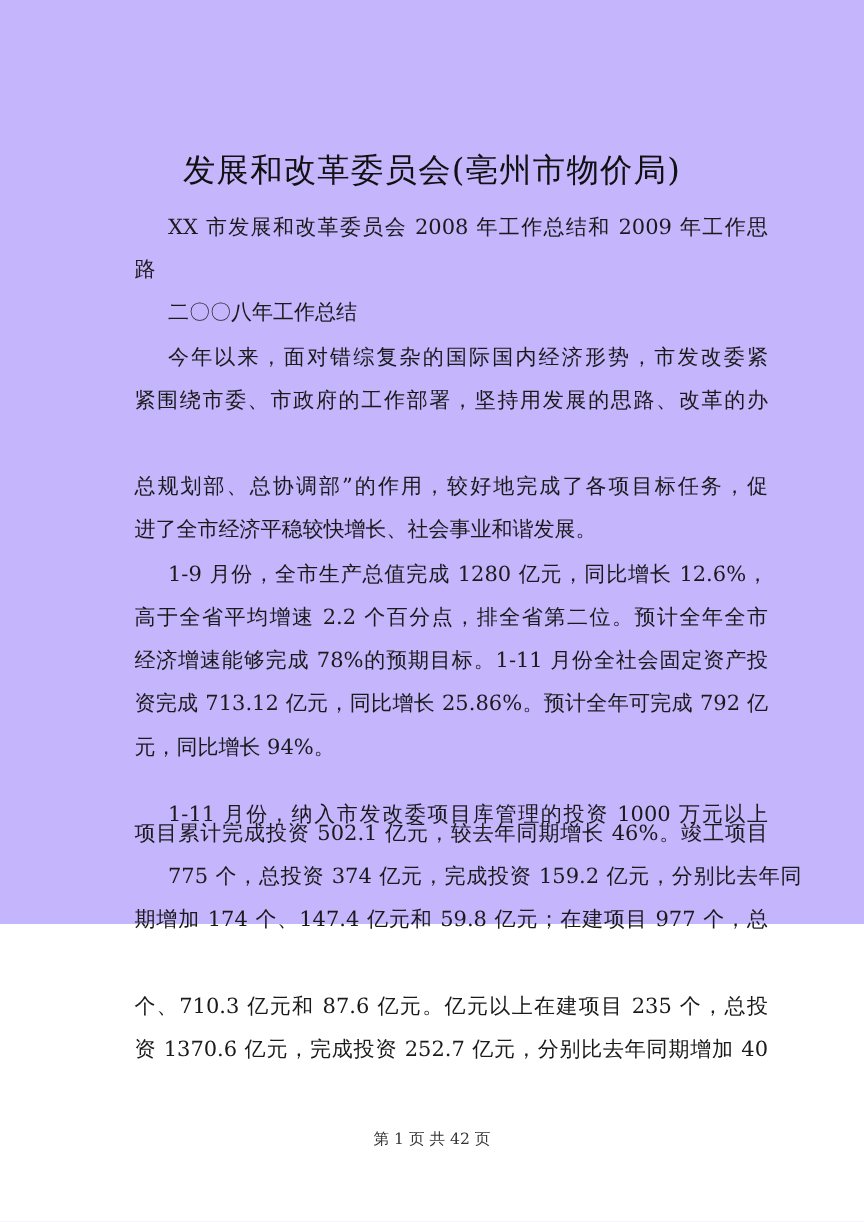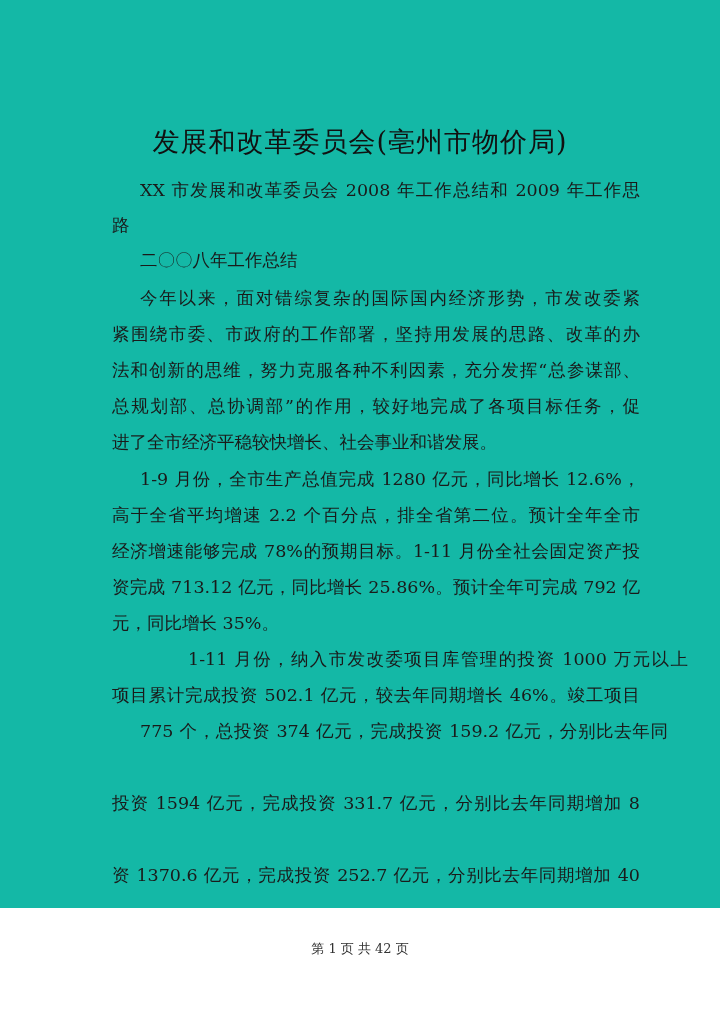--- a/index.html
+++ b/index.html
@@ -12,22 +12,22 @@
       height: 1018px;
       position: relative;
       overflow: hidden;
       font-family: "DejaVu Serif", "Liberation Serif", serif;
       color: #1a1a1a;
     }
     .page {
       position: absolute;
       left: 0; top: 0;
       width: 720px;
-      height: 908px;
-      background: #14b8a6;
+      height: 770px;
+      background: #c4b5fd;
     }
     .title {
       position: absolute;
       left: 0;
       top: 124px;
       width: 720px;
       text-align: center;
       font-size: 27px;
       letter-spacing: 1px;
       color: #111;
@@ -65,35 +65,35 @@
 </head>
 <body>
 
 <div class="page">
 
   <div class="title">发展和改革委员会(亳州市物价局)</div>
 
   <div class="line indent" style="top:178px;">XX 市发展和改革委员会 2008 年工作总结和 2009 年工作思</div>
   <div class="line last" style="top:213px;">路</div>
 
-  <div class="line indent last" style="top:249px;font-family:Liberation Mono, monospace;">二〇〇八年工作总结</div>
+  <div class="line indent last" style="top:249px;">二〇〇八年工作总结</div>
 
   <div class="line indent" style="top:286px;">今年以来，面对错综复杂的国际国内经济形势，市发改委紧</div>
   <div class="line" style="top:322px;">紧围绕市委、市政府的工作部署，坚持用发展的思路、改革的办</div>
-  <div class="line" style="top:358px;">法和创新的思维，努力克服各种不利因素，充分发挥“总参谋部、</div>
   <div class="line last" style="top:430px;">进了全市经济平稳较快增长、社会事业和谐发展。</div>
   <div class="line" style="top:394px;">总规划部、总协调部”的作用，较好地完成了各项目标任务，促</div>
 
   <div class="line indent" style="top:467px;">1-9 月份，全市生产总值完成 1280 亿元，同比增长 12.6%，</div>
   <div class="line" style="top:503px;">高于全省平均增速 2.2 个百分点，排全省第二位。预计全年全市</div>
   <div class="line" style="top:539px;">经济增速能够完成 78%的预期目标。1-11 月份全社会固定资产投</div>
   <div class="line" style="top:575px;">资完成 713.12 亿元，同比增长 25.86%。预计全年可完成 792 亿</div>
-  <div class="line last" style="top:611px;">元，同比增长 35%。</div>
+  <div class="line last" style="top:611px;">元，同比增长 94%。</div>
 
-  <div class="line indent" style="top:647px;margin-left:48px;">1-11 月份，纳入市发改委项目库管理的投资 1000 万元以上</div>
+  <div class="line indent" style="top:667px;">1-11 月份，纳入市发改委项目库管理的投资 1000 万元以上</div>
   <div class="line" style="top:683px;">项目累计完成投资 502.1 亿元，较去年同期增长 46%。竣工项目</div>
   <div class="line" style="top:719px;margin-left:28px;">775 个，总投资 374 亿元，完成投资 159.2 亿元，分别比去年同</div>
-  <div class="line" style="top:791px;">投资 1594 亿元，完成投资 331.7 亿元，分别比去年同期增加 8</div>
+  <div class="line" style="top:755px;">期增加 174 个、147.4 亿元和 59.8 亿元；在建项目 977 个，总</div>
+  <div class="line" style="top:827px;">个、710.3 亿元和 87.6 亿元。亿元以上在建项目 235 个，总投</div>
   <div class="line" style="top:863px;">资 1370.6 亿元，完成投资 252.7 亿元，分别比去年同期增加 40</div>
 
   <div class="footer">第 1 页  共 42 页</div>
 
 </div>
 
 </body></html>

